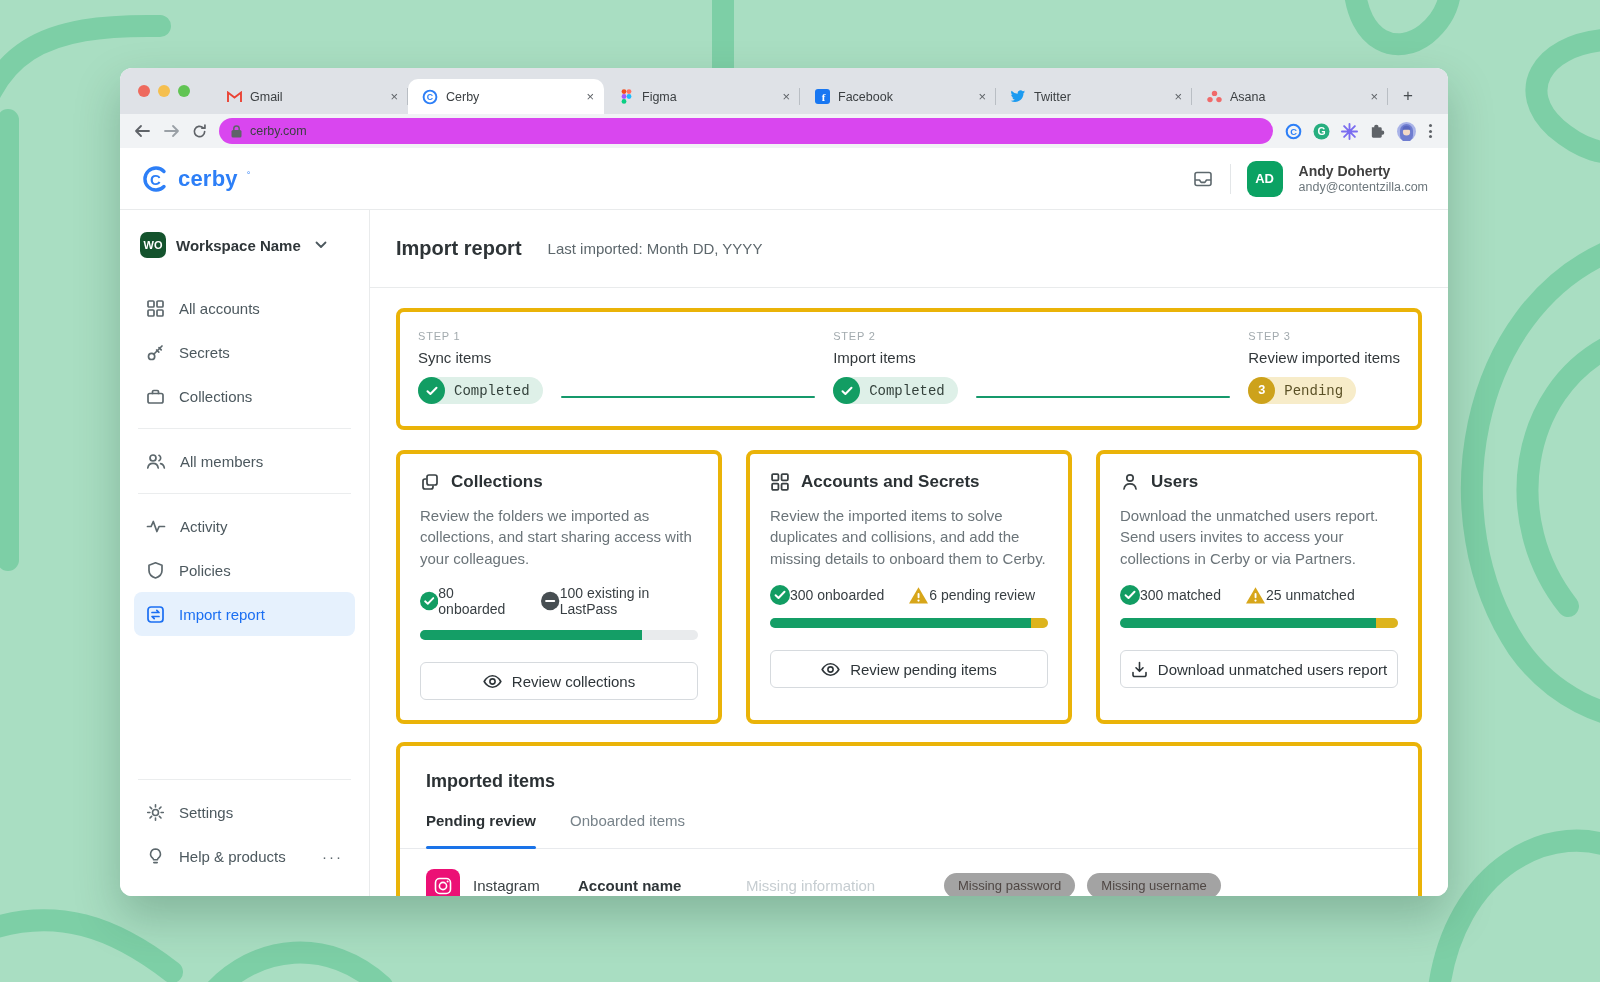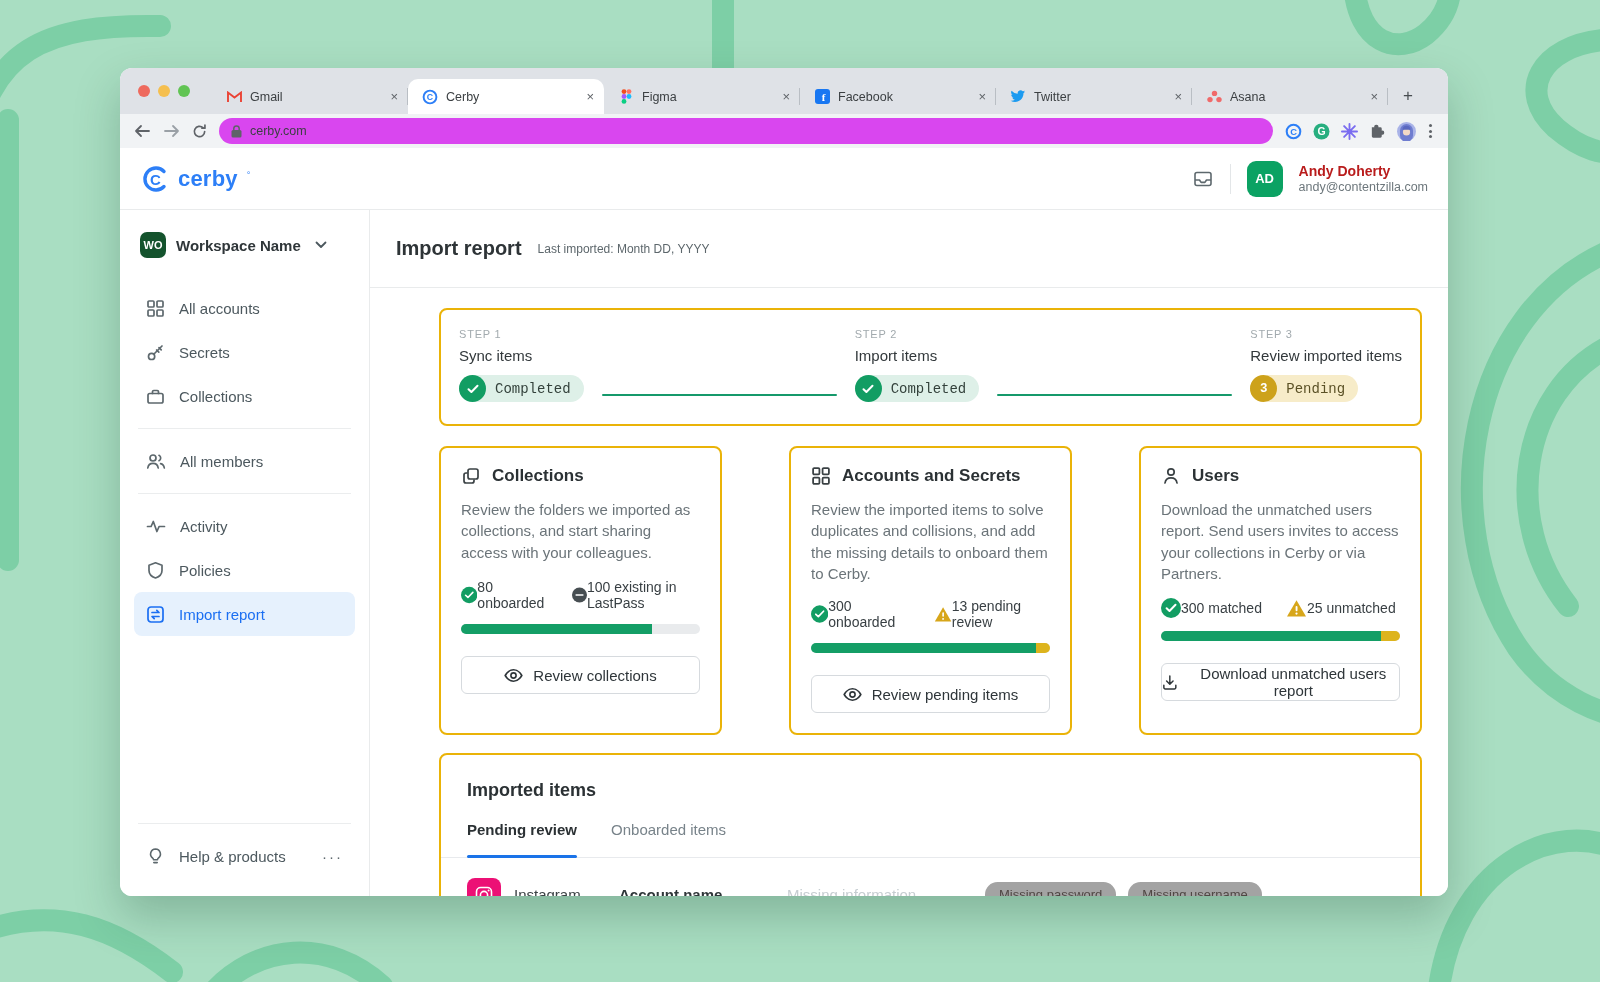--- a/index.html
+++ b/index.html
@@ -41,21 +41,21 @@
 
   
   .appheader { height:62px; display:flex; align-items:center; padding:0 20px; border-bottom:1px solid #e9ebec; background:#fff; flex:none; }
   .logo { display:flex; align-items:center; gap:8px; }
   .logo-word { font-size:22px; font-weight:700; color:#2d7ff7; letter-spacing:.2px; }
   .logo-reg { font-size:9px; color:#2d7ff7; align-self:flex-start; margin:6px 0 0 1px; }
   .hright { margin-left:auto; display:flex; align-items:center; gap:16px; }
   .vdiv { width:1px; height:30px; background:#e3e6e8; }
   .avatar { width:36px; height:36px; border-radius:9px; background:#0ba263; color:#fff; font-size:13px; font-weight:700;
     display:flex; align-items:center; justify-content:center; }
-  .uname { font-size:14px; font-weight:700; color:#b91c1c; line-height:1.25; }
+  .uname { font-size:14px; font-weight:700; color:#404040; line-height:1.25; }
   .uemail { font-size:12.5px; color:#6b7control; color:#6d777c; }
 
   
   .appbody { flex:1; display:flex; overflow:hidden; }
   .sidebar { width:250px; flex:none; border-right:1px solid #e9ebec; padding:22px 14px 18px; display:flex; flex-direction:column; background:#fff; }
   .ws { display:flex; align-items:center; gap:10px; padding:0 6px; margin-bottom:28px; }
   .wsbadge { width:26px; height:26px; border-radius:7px; background:#14532d; color:#fff; font-size:11px; font-weight:700;
     display:flex; align-items:center; justify-content:center; }
   .wsname { font-size:15px; font-weight:700; color:#2f3639; }
   .navitem { height:44px; display:flex; align-items:center; gap:14px; padding:0 12px; border-radius:8px;
@@ -64,24 +64,24 @@
   .navitem.active { background:#e6f1fd; color:#1b6ff2; font-weight:500; }
   .navitem.active svg { color:#1b6ff2; }
   .sdiv { height:1px; background:#ebedee; margin:10px 4px; }
   .sspace { flex:1; }
   .dots3 { margin-left:auto; color:#5d686d; font-size:15px; letter-spacing:2px; }
 
   
   .main { flex:1; display:flex; flex-direction:column; overflow:hidden; background:#fff; }
   .mainhead { height:78px; flex:none; display:flex; align-items:center; padding:0 26px; border-bottom:1px solid #e9ebec; }
   .mtitle { font-size:20px; font-weight:700; color:#2e3437; }
-  .msub { font-size:12px; color:#5d676c; margin-left:16px; }
+  .msub { font-size:15px; color:#5d676c; margin-left:26px; }
   .content { flex:1; padding:20px 26px; overflow:hidden; }
 
-  .card { border:2px solid #eab308; border-radius:8px; background:#fff;margin-left:43px; }
+  .card { border:4px solid #eab308; border-radius:8px; background:#fff; }
 
   
   .steps { padding:18px 18px 22px; display:flex; align-items:flex-start; }
   .step { display:flex; flex-direction:column; flex:none; }
   .eyebrow { font-size:11px; color:#a2aaae; letter-spacing:.8px; margin-bottom:7px; }
   .steptitle { font-size:15px; color:#32383b; margin-bottom:11px; }
   .pill { display:inline-flex; align-items:center; gap:9px; height:27px; border-radius:14px; padding-right:13px;
     font-size:14px; width:max-content;font-family:Liberation Mono, monospace; }
   .pill.green { background:#def0e8; color:#33413b; }
   .pill.gold { background:#f7ecc9; color:#5b5126; }
@@ -371,20 +371,27 @@
             <rect x="2" y="2" width="15" height="15" rx="3"></rect>
             <path d="M6 7.5h7l-2.2-2.2M13 11.5H6l2.2 2.2"></path>
           </svg>
         <span>Import report</span>
       </div>
 
       <div class="sspace"></div>
       <div class="sdiv"></div>
 
       <div class="navitem">
+        <svg width="19" height="19" viewBox="0 0 19 19" stroke="currentColor" stroke-width="1.6" fill="none" stroke-linecap="round">
+            <circle cx="9.5" cy="9.5" r="3"></circle>
+            <path d="M9.5 1.7v2.2M9.5 15.1v2.2M1.7 9.5h2.2M15.1 9.5h2.2M4 4l1.6 1.6M13.4 13.4 15 15M15 4l-1.6 1.6M5.6 13.4 4 15"></path>
+          </svg>
+        <span>Settings</span>
+      </div>
+      <div class="navitem">
         <svg width="19" height="19" viewBox="0 0 19 19" stroke="currentColor" stroke-width="1.6" fill="none" stroke-linecap="round" stroke-linejoin="round">
             <path d="M9.5 2a5 5 0 0 1 2.9 9c-.6.5-.9 1-.9 1.8H7.5c0-.8-.3-1.3-.9-1.8A5 5 0 0 1 9.5 2z"></path>
             <path d="M7.8 15.6h3.4"></path>
           </svg>
         <span>Help &amp; products</span>
         <span class="dots3">···</span>
       </div>
     </div>
 
     <div class="main">
@@ -490,21 +497,21 @@
                     <path d="M5.6 10.3 8.5 13l6-6.2" stroke="#fff" stroke-width="2" fill="none" stroke-linecap="round" stroke-linejoin="round"></path>
                   </svg>
                 <span>300 onboarded</span>
               </span>
               <span class="stat">
                 <svg width="21" height="19" viewBox="0 0 21 19">
                     <path d="M10.5 1.2 20 17.5H1z" fill="#d7a61a"></path>
                     <rect x="9.6" y="7" width="1.9" height="5.2" rx="0.9" fill="#fff"></rect>
                     <circle cx="10.5" cy="14.6" r="1.1" fill="#fff"></circle>
                   </svg>
-                <span>13 pending review</span>
+                <span>6 pending review</span>
               </span>
             </div>
             <div class="progress">
               <div class="pgreen" style="width: 94%;"></div>
               <div class="pyellow" style="width: 6%;"></div>
             </div>
             <button class="cbtn">
               <svg width="19" height="15" viewBox="0 0 19 15" stroke="currentColor" stroke-width="1.6" fill="none">
                   <path d="M1.2 7.5S4.3 1.8 9.5 1.8s8.3 5.7 8.3 5.7-3.1 5.7-8.3 5.7S1.2 7.5 1.2 7.5z"></path>
                   <circle cx="9.5" cy="7.5" r="2.6"></circle>

